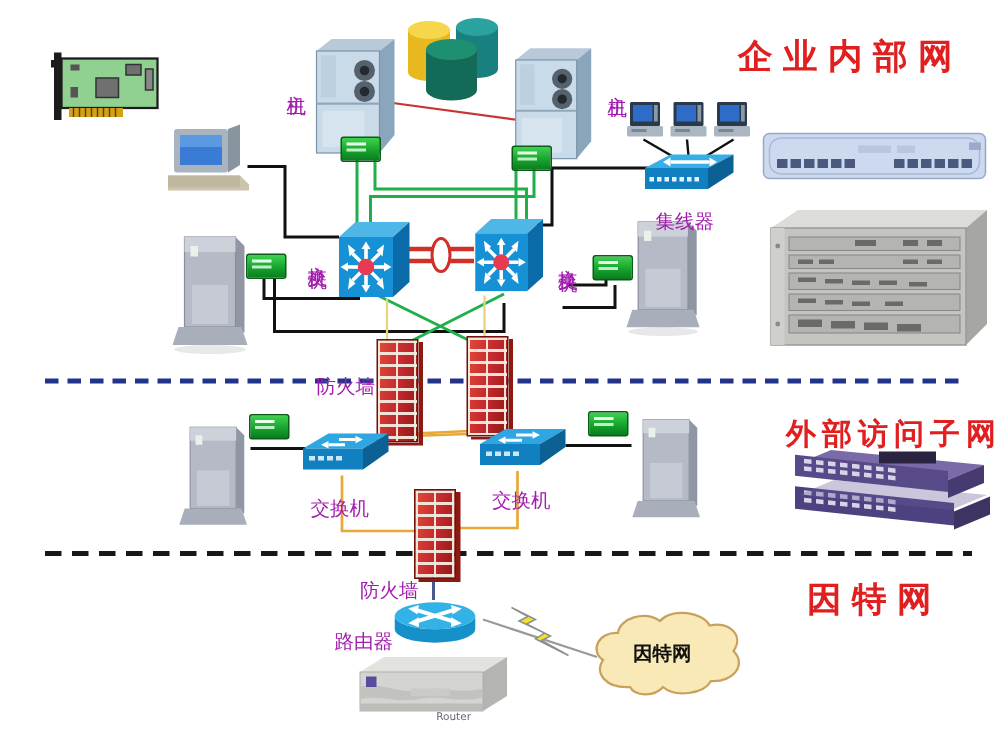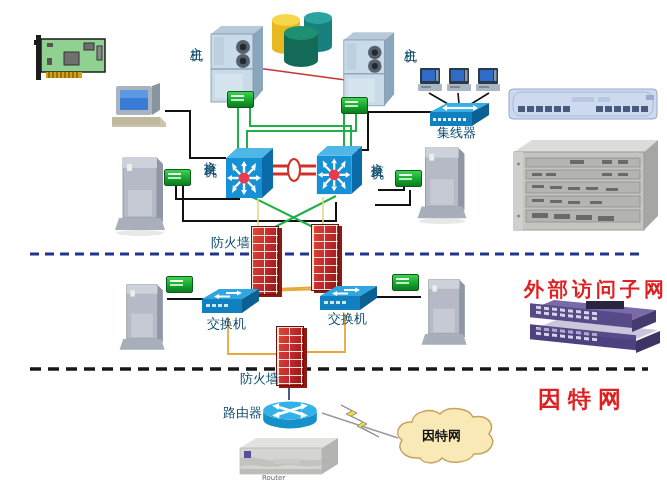--- a/index.html
+++ b/index.html
@@ -1,38 +1,38 @@
 <!DOCTYPE html>
 <html><head>
 <meta charset="utf-8">
 <style>
   html,body{margin:0;padding:0;background:#fff;}
   #canvas{position:relative;width:667px;height:500px;background:#fff;overflow:hidden;
           font-family:"DejaVu Sans",sans-serif;}
   .dev{position:absolute;line-height:0;}
-  .lbl{position:absolute;font-size:13px;color:#0c4a6e;white-space:nowrap;line-height:1.15;
-       font-family:"DejaVu Sans",sans-serif;}
+  .lbl{position:absolute;font-size:13px;color:#a21caf;white-space:nowrap;line-height:1.15;
+       font-family:"DejaVu Sans",sans-serif;margin-top:16px;}
   .vlbl{writing-mode:vertical-rl;text-orientation:upright;letter-spacing:2px;}
   .title{position:absolute;font-weight:bold;color:#e02020;white-space:nowrap;}
   .t1{font-size:23px;letter-spacing:7px;}
   .t2{font-size:20px;letter-spacing:4px;}
   .t3{font-size:23px;letter-spacing:7px;}
   .nic{position:absolute;width:25px;height:15px;border-radius:2px;
        background:linear-gradient(180deg,#3ed24f 0%,#14a02c 60%,#0c7c1f 100%);
        border:1px solid #0a5c18;}
   .nic::after{content:"";position:absolute;left:3px;top:3px;width:13px;height:2px;
        background:#eaffea;box-shadow:0 4px 0 #bfeec4;}
   .firewall{position:absolute;
        background:
         repeating-linear-gradient(180deg, rgba(244,236,224,.95) 0 1.5px, transparent 1.5px 8px),
         repeating-linear-gradient(90deg, rgba(244,236,224,.95) 0 1.5px, transparent 1.5px 12px),
         linear-gradient(100deg,#e24a38 0%,#c1272d 55%,#8e1814 100%);
        border:1px solid #70100c;box-shadow:3px 2px 0 #8c1a12;}
   .cloudlbl{position:absolute;font-size:13px;font-weight:bold;color:#111;}
-  .rtext{position:absolute;font-size:7px;color:#667;text-align:left;}
+  .rtext{position:absolute;font-size:7px;color:#667;text-align:right;}
 </style>
 </head>
 <body>
 
 <div id="canvas">
 
   <svg width="667" height="500" style="position:absolute;left:0;top:0;z-index:1">
 
     <g stroke="#111" stroke-width="2" fill="none">
       <path d="M165,111 H190 V158 H226"></path>
@@ -207,20 +207,21 @@
           <rect x="28" y="18" width="3" height="3"></rect>
           <rect x="33" y="18" width="3" height="3"></rect>
         </g>
       <line x1="17" y1="8" x2="43" y2="8" stroke="#fff" stroke-width="2.2"></line>
       <polygon points="17,5 12,8 17,11" fill="#fff"></polygon>
         <polygon points="43,5 48,8 43,11" fill="#fff"></polygon>
     </svg>
   </div>
   <div class="lbl" style="left:437px;top:126px;z-index:3">集线器</div>
 
+  <div class="title t1" style="left:492px;top:22px;z-index:3">企业内部网</div>
 
   <div class="dev" style="left:508px;top:86px;z-index:2">
     <svg width="150" height="36" viewBox="0 0 150 36">
       <rect x="1" y="3" width="148" height="30" rx="4" fill="#ccd9ee" stroke="#97a8c8"></rect>
       <rect x="5" y="6" width="140" height="24" rx="8" fill="none" stroke="#aab8d8"></rect>
       <g fill="#4a5a7e">
         <rect x="10" y="20" width="7" height="6"></rect>
           <rect x="19" y="20" width="7" height="6"></rect>
           <rect x="28" y="20" width="7" height="6"></rect>
           <rect x="37" y="20" width="7" height="6"></rect>

